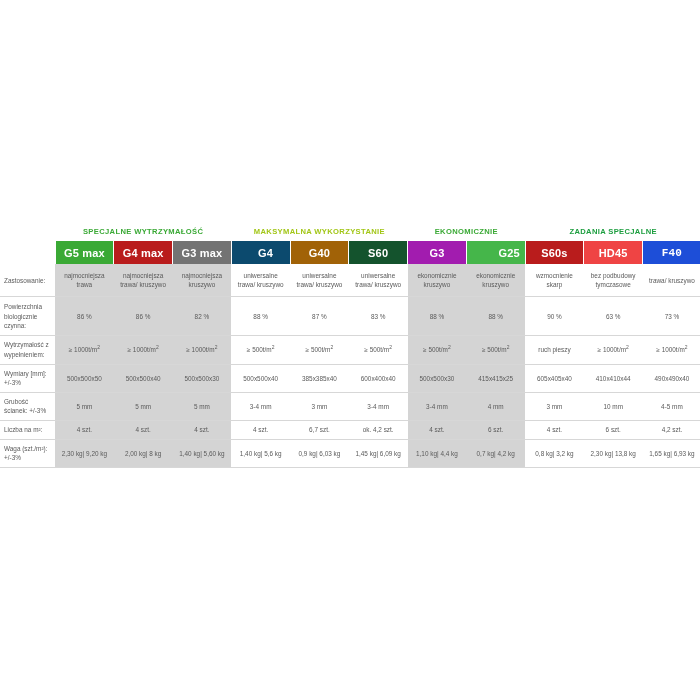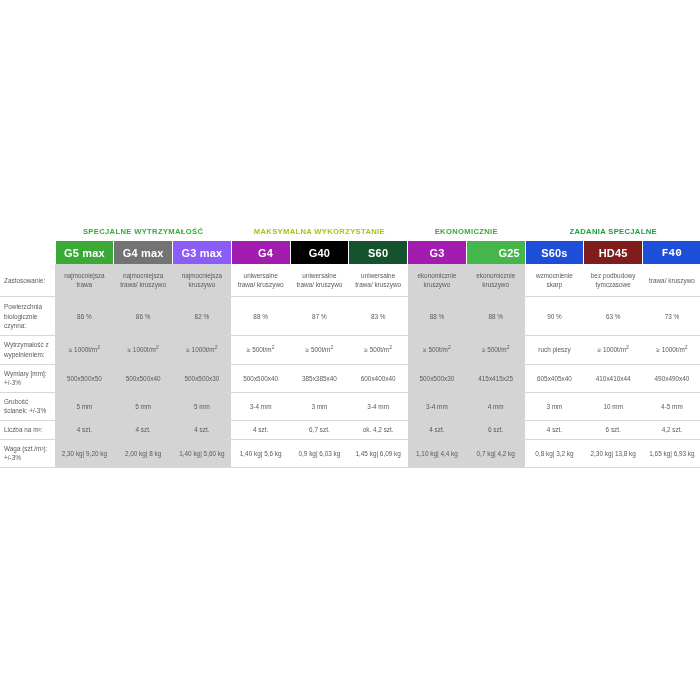--- a/index.html
+++ b/index.html
@@ -135,29 +135,29 @@
           <tr class="group-row">
             <td></td>
             <td colspan="3" class="grp-dark" style="color: rgb(58, 169, 53);">SPECJALNE WYTRZYMAŁOŚĆ</td>
             <td colspan="3" class="grp-light" style="color: rgb(162, 198, 23);">MAKSYMALNA WYKORZYSTANIE</td>
             <td colspan="2" class="grp-dark" style="color: rgb(58, 169, 53);">EKONOMICZNIE</td>
             <td colspan="3" class="grp-deep" style="color: rgb(28, 158, 63); text-align: center;">ZADANIA SPECJALNE</td>
           </tr>
           <tr class="head-row">
             <td class="lbl-cell"></td>
             <td class="hd-g1" style="background: rgb(58, 169, 53);">G5 max</td>
-            <td class="hd-g1" style="background: #737373;">G4 max</td>
-            <td class="hd-g1" style="background: #8b5cf6;">G3 max</td>
-            <td class="hd-g2" style="background: #a21caf; padding-left: 11px;">G4</td>
-            <td class="hd-g2" style="background: #000000;">G40</td>
+            <td class="hd-g1" style="background: #b91c1c;">G4 max</td>
+            <td class="hd-g1" style="background: #737373;">G3 max</td>
+            <td class="hd-g2" style="background: #0c4a6e; padding-left: 11px;">G4</td>
+            <td class="hd-g2" style="background: #a16207;">G40</td>
             <td class="hd-g2" style="background: #14532d;">S60</td>
             <td class="hd-g3" style="background: #a21caf;">G3</td>
             <td class="hd-g3" style="background: rgb(69, 182, 74); padding-left: 28px;">G25</td>
-            <td class="hd-g4" style="background: #1d4ed8; text-align: center;">S60s</td>
-            <td class="hd-g4" style="background: #7f1d1d;">HD45</td>
+            <td class="hd-g4" style="background: #b91c1c; text-align: center;">S60s</td>
+            <td class="hd-g4" style="background: #ef4444;">HD45</td>
             <td class="hd-g4" style="background: #1d4ed8; font-family: Liberation Mono, monospace;">F40</td>
           </tr>
           <tr class="data-row row-zastosowanie">
             <td class="lbl-cell">Zastosowanie:</td>
             <td class="band">najmocniejsza<br>trawa</td>
             <td class="band">najmocniejsza<br>trawa/ kruszywo</td>
             <td class="band">najmocniejsza<br>kruszywo</td>
             <td class="plain">uniwersalne<br>trawa/ kruszywo</td>
             <td class="plain">uniwersalne<br>trawa/ kruszywo</td>
             <td class="plain">uniwersalne<br>trawa/ kruszywo</td>

